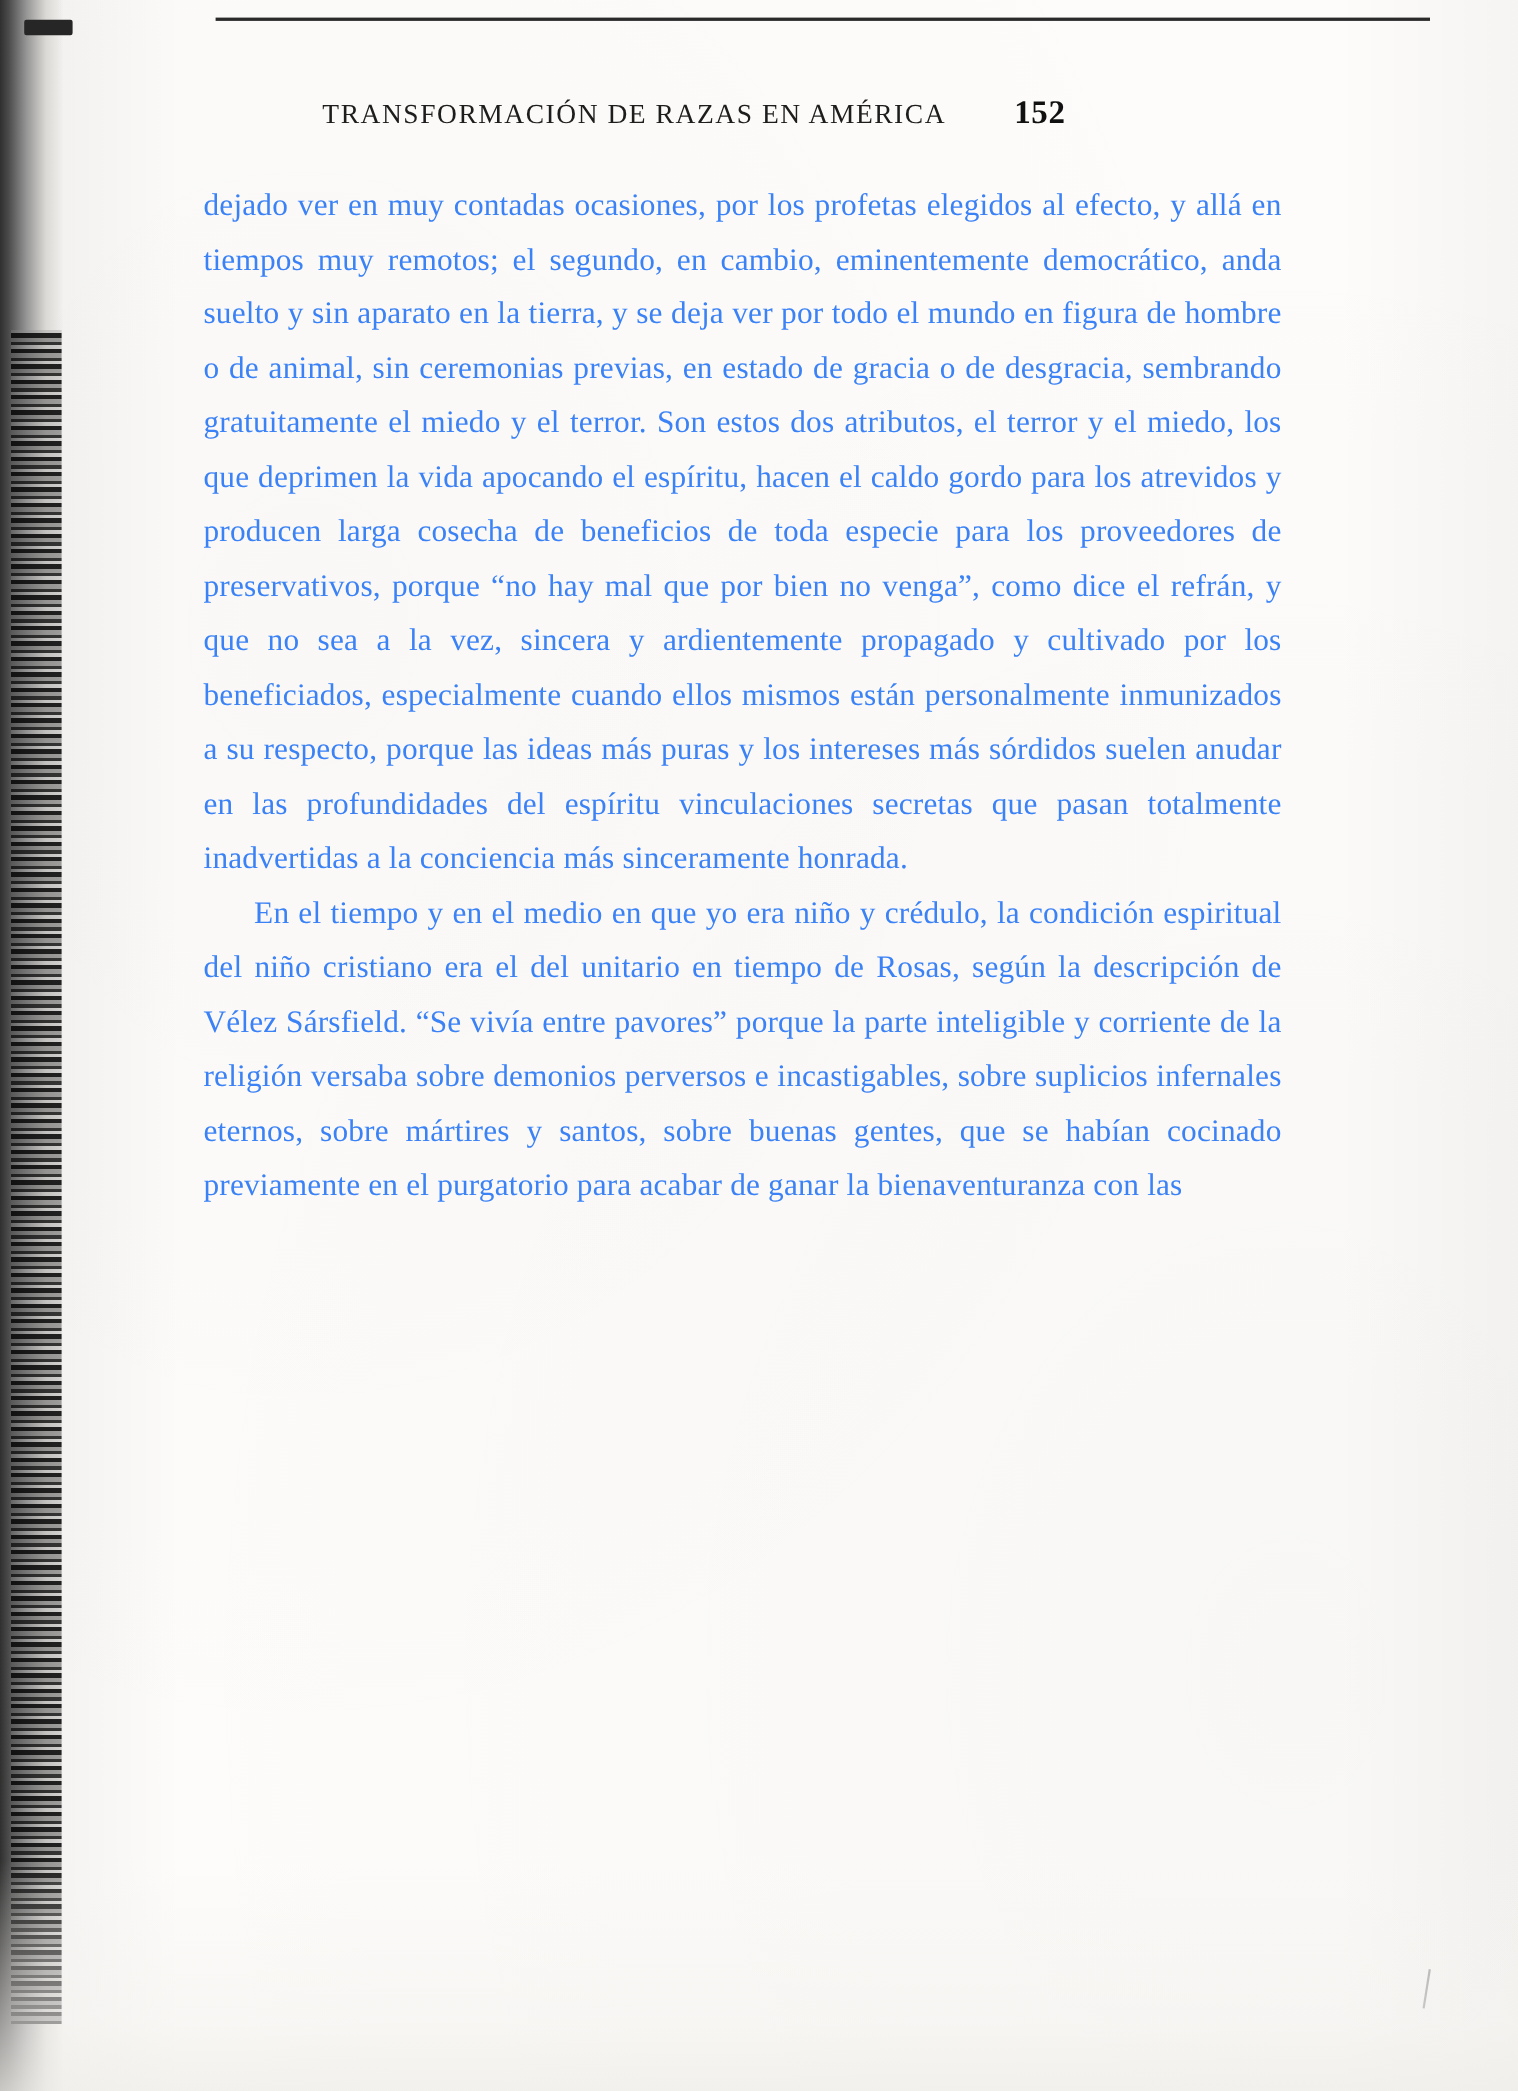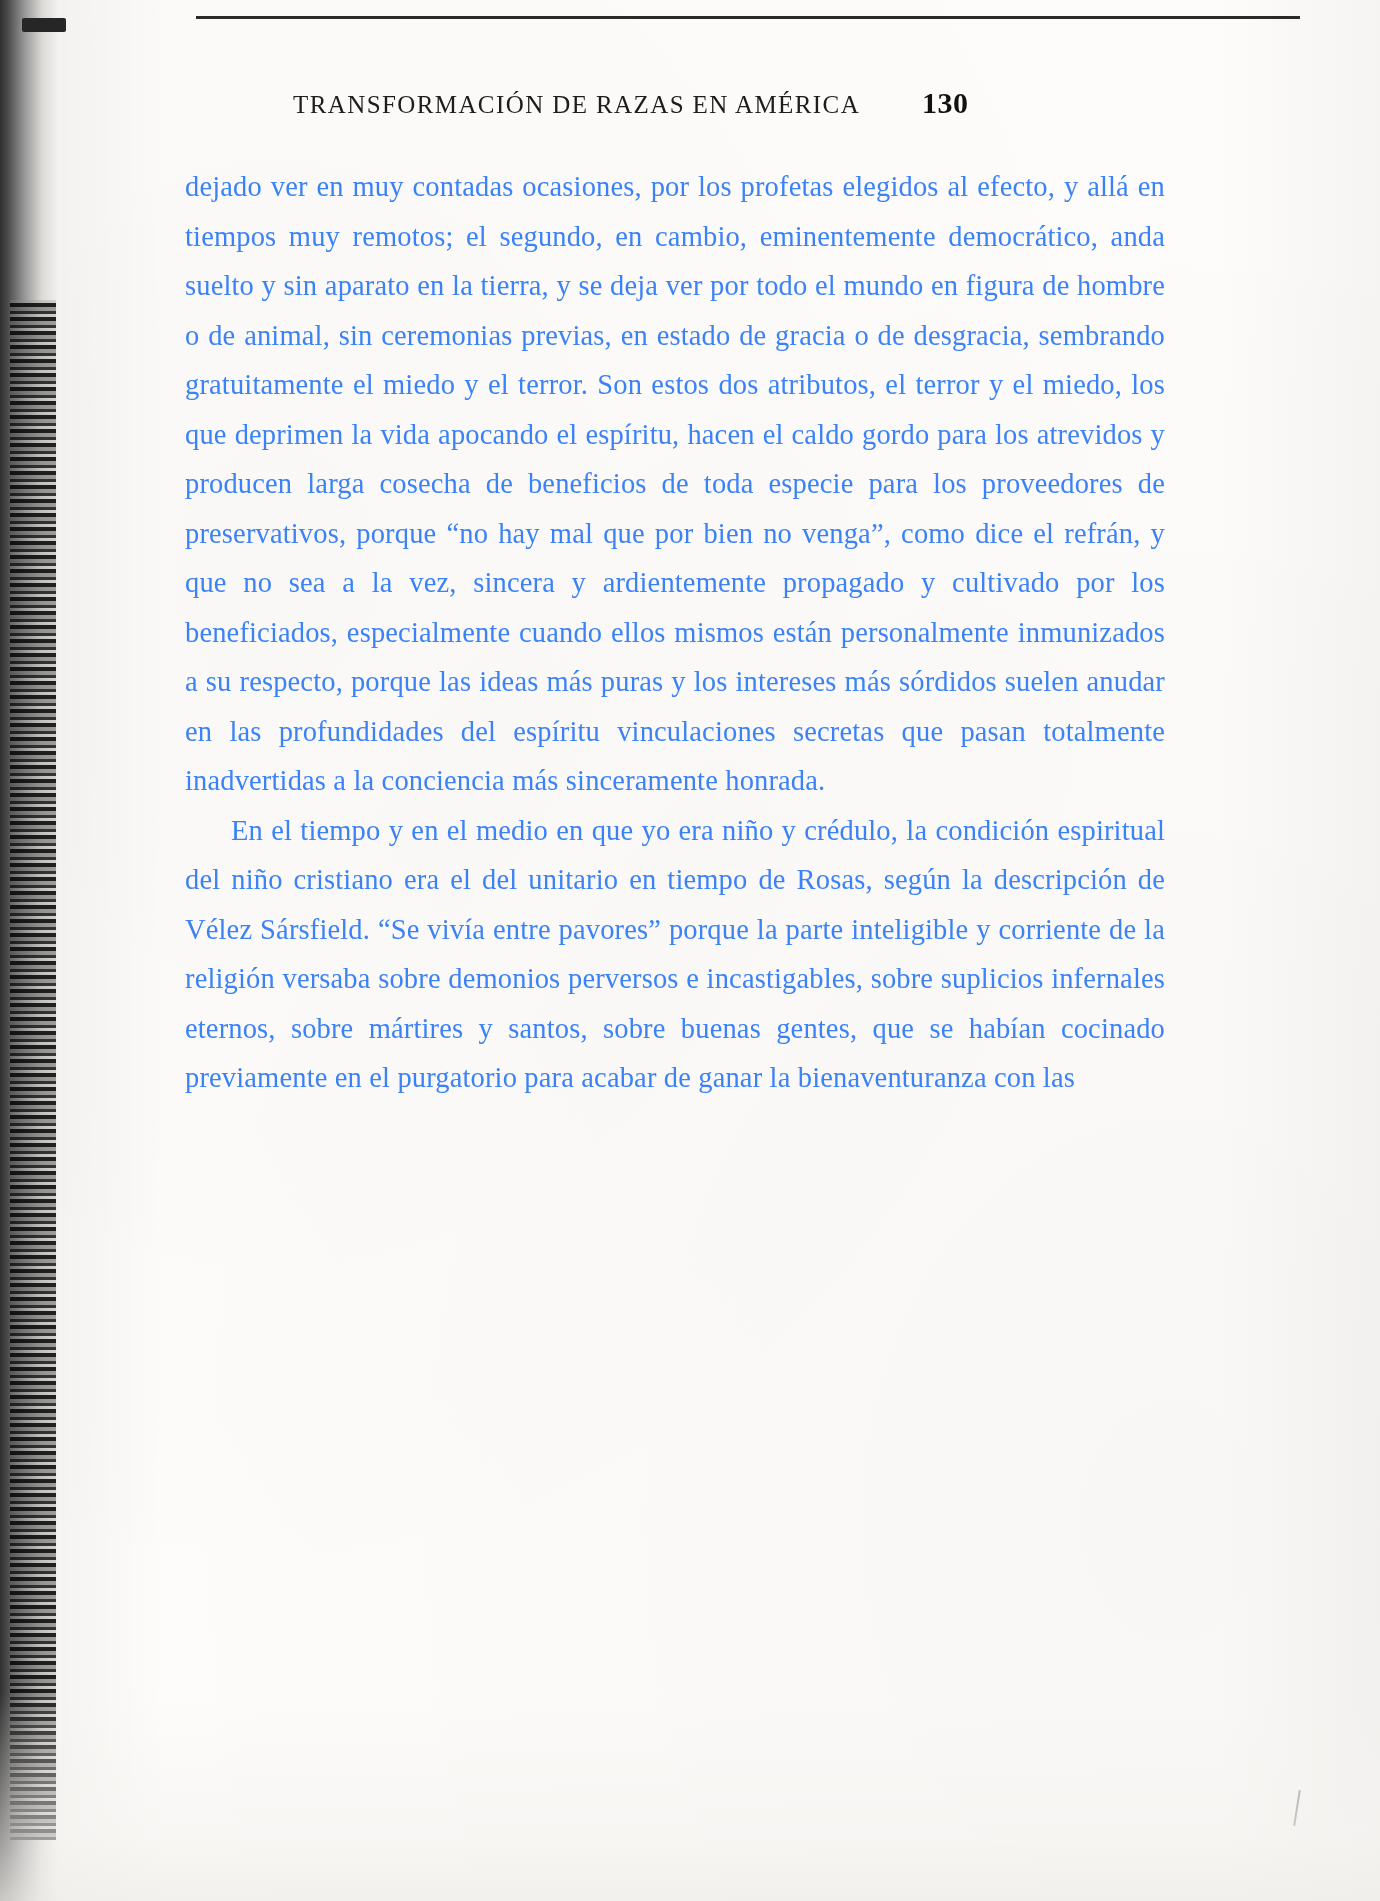--- a/index.html
+++ b/index.html
@@ -156,21 +156,21 @@
   <div class="binding-shadow"></div>
   <div class="binding-speckle"></div>
   <div class="corner-mark"></div>
   <div class="top-rule"></div>
   <div class="right-tick"></div>
 
   <div class="content">
 
     <div class="running-head">
       <span class="title">TRANSFORMACIÓN DE RAZAS EN AMÉRICA</span>
-      <span class="folio">130</span>
+      <span class="folio">152</span>
     </div>
 
     <div class="body-text">
       <p>dejado ver en muy contadas ocasiones, por los profetas elegidos al efecto, y allá en tiempos muy remotos; el segundo, en cambio, eminentemente democrático, anda suelto y sin aparato en la tierra, y se deja ver por todo el mundo en figura de hombre o de animal, sin ceremonias previas, en estado de gracia o de desgracia, sembrando gratuitamente el miedo y el terror. Son estos dos atributos, el terror y el miedo, los que deprimen la vida apocando el espíritu, hacen el caldo gordo para los atrevidos y producen larga cosecha de beneficios de toda especie para los proveedores de preservativos, porque “no hay mal que por bien no venga”, como dice el refrán, y que no sea a la vez, sincera y ardientemente propagado y cultivado por los beneficiados, especialmente cuando ellos mismos están personalmente inmunizados a su respecto, porque las ideas más puras y los intereses más sórdidos suelen anudar en las profundidades del espíritu vinculaciones secretas que pasan totalmente inadvertidas a la conciencia más sinceramente honrada.</p>
       <p class="indent">En el tiempo y en el medio en que yo era niño y crédulo, la condición espiritual del niño cristiano era el del unitario en tiempo de Rosas, según la descripción de Vélez Sársfield. “Se vivía entre pavores” porque la parte inteligible y corriente de la religión versaba sobre demonios perversos e incastigables, sobre suplicios infernales eternos, sobre mártires y santos, sobre buenas gentes, que se habían cocinado previamente en el purgatorio para acabar de ganar la bienaventuranza con las</p>
     </div>
 
   </div>
 
   <div class="fade-bottom"></div>

